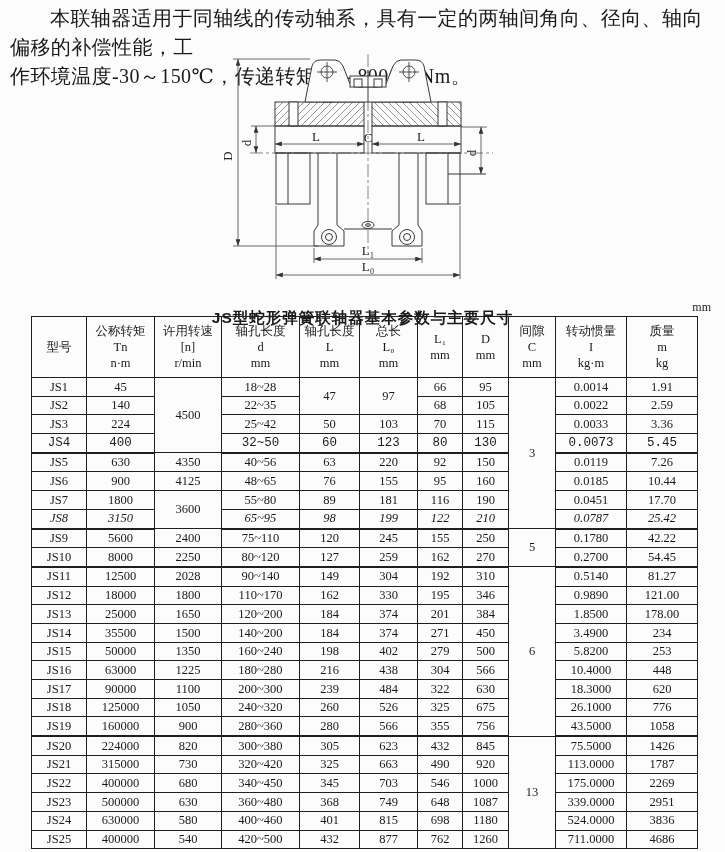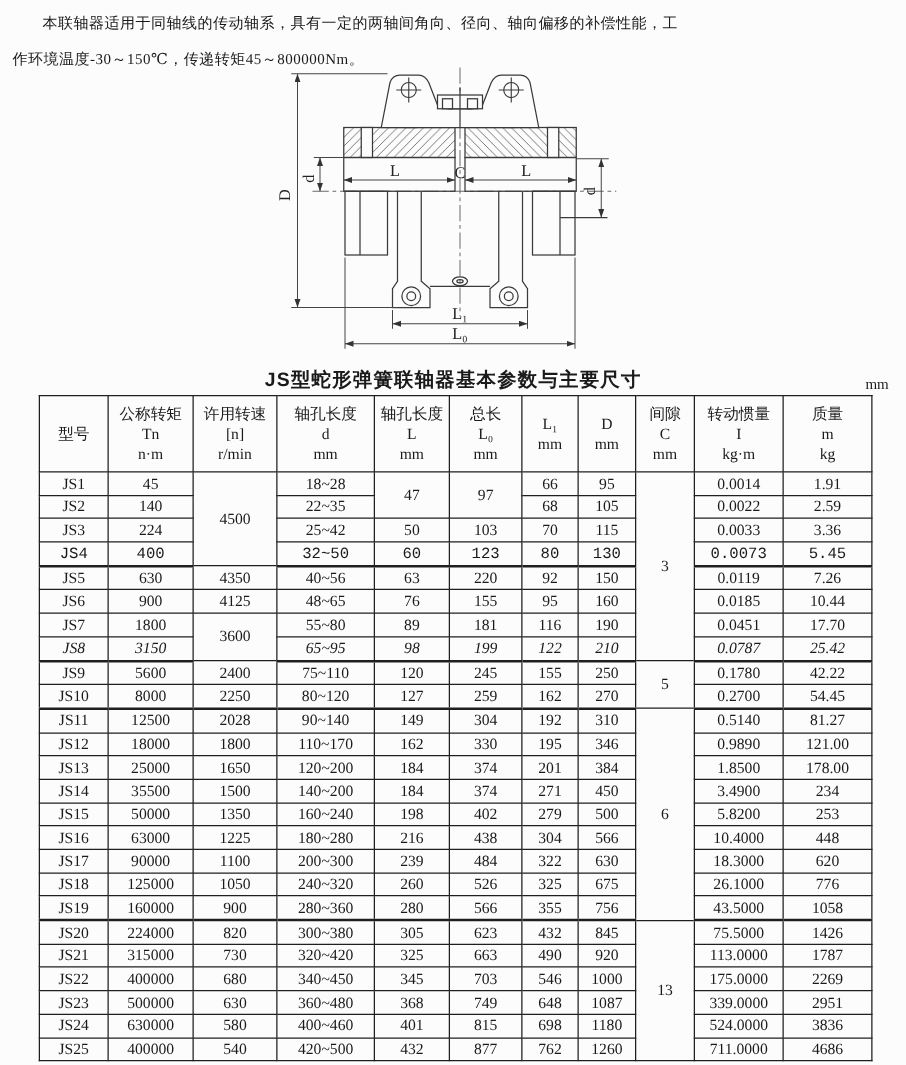--- a/index.html
+++ b/index.html
@@ -8,29 +8,29 @@
     background:#fcfcfc;
     color:#1a1a1a;
     font-family:"Liberation Serif","DejaVu Serif",serif;
     position:relative;
     overflow:hidden;
   }
   .page{position:absolute;inset:0;}
   
   .intro{
     position:absolute;left:10px;top:4px;width:707px;
-    font-size:12px;line-height:29px;letter-spacing:0.4px;
+    font-size:20px;line-height:29px;letter-spacing:0.4px;
   }
   .intro .l1{text-indent:2em;}
   
   .diagram{position:absolute;left:178px;top:53px;}
   .diagram text{font-family:"Liberation Serif","DejaVu Serif",serif;font-size:13px;fill:#222;}
   
   .tbl-title{
-    position:absolute;left:0;top:294px;width:725px;text-align:center;
+    position:absolute;left:0;top:308px;width:725px;text-align:center;
     font-family:"Liberation Sans","DejaVu Sans",sans-serif;
     font-weight:bold;font-size:15.5px;letter-spacing:1px;
   }
   .unit-note{
     position:absolute;right:14px;top:300px;font-size:12px;
   }
   
   table.spec{
     position:absolute;left:31px;top:316px;width:666px;
     border-collapse:collapse;table-layout:fixed;

